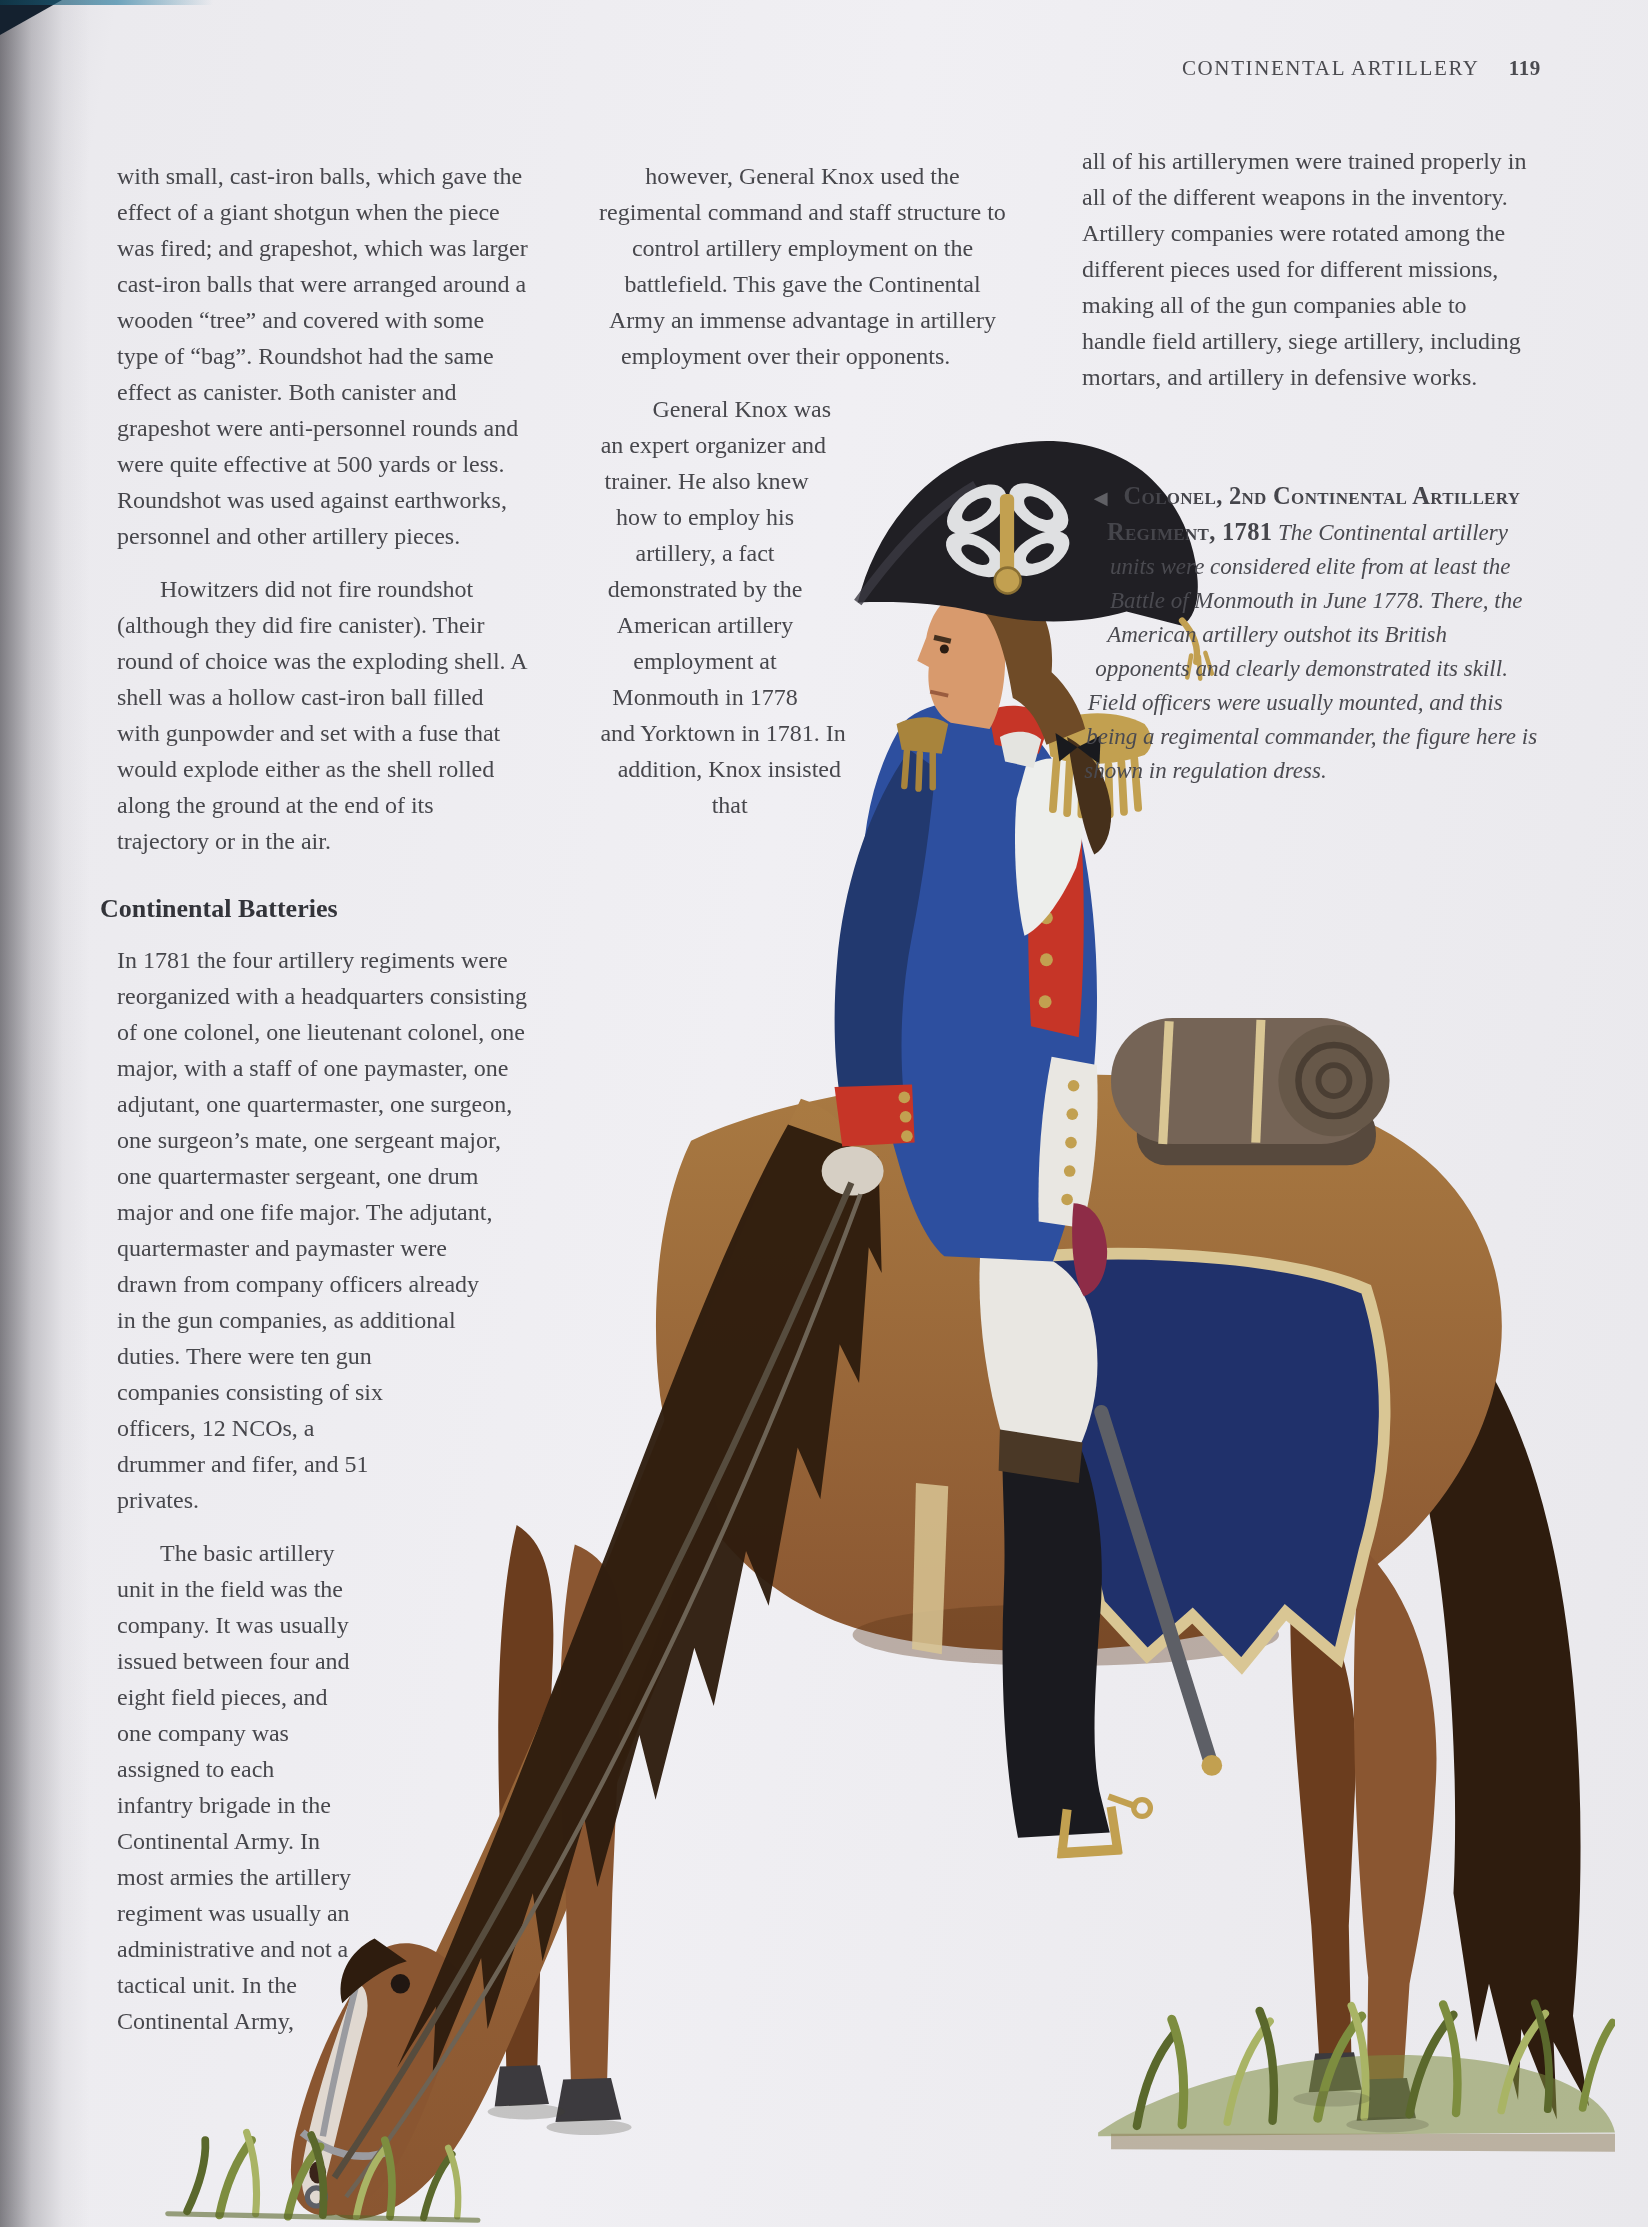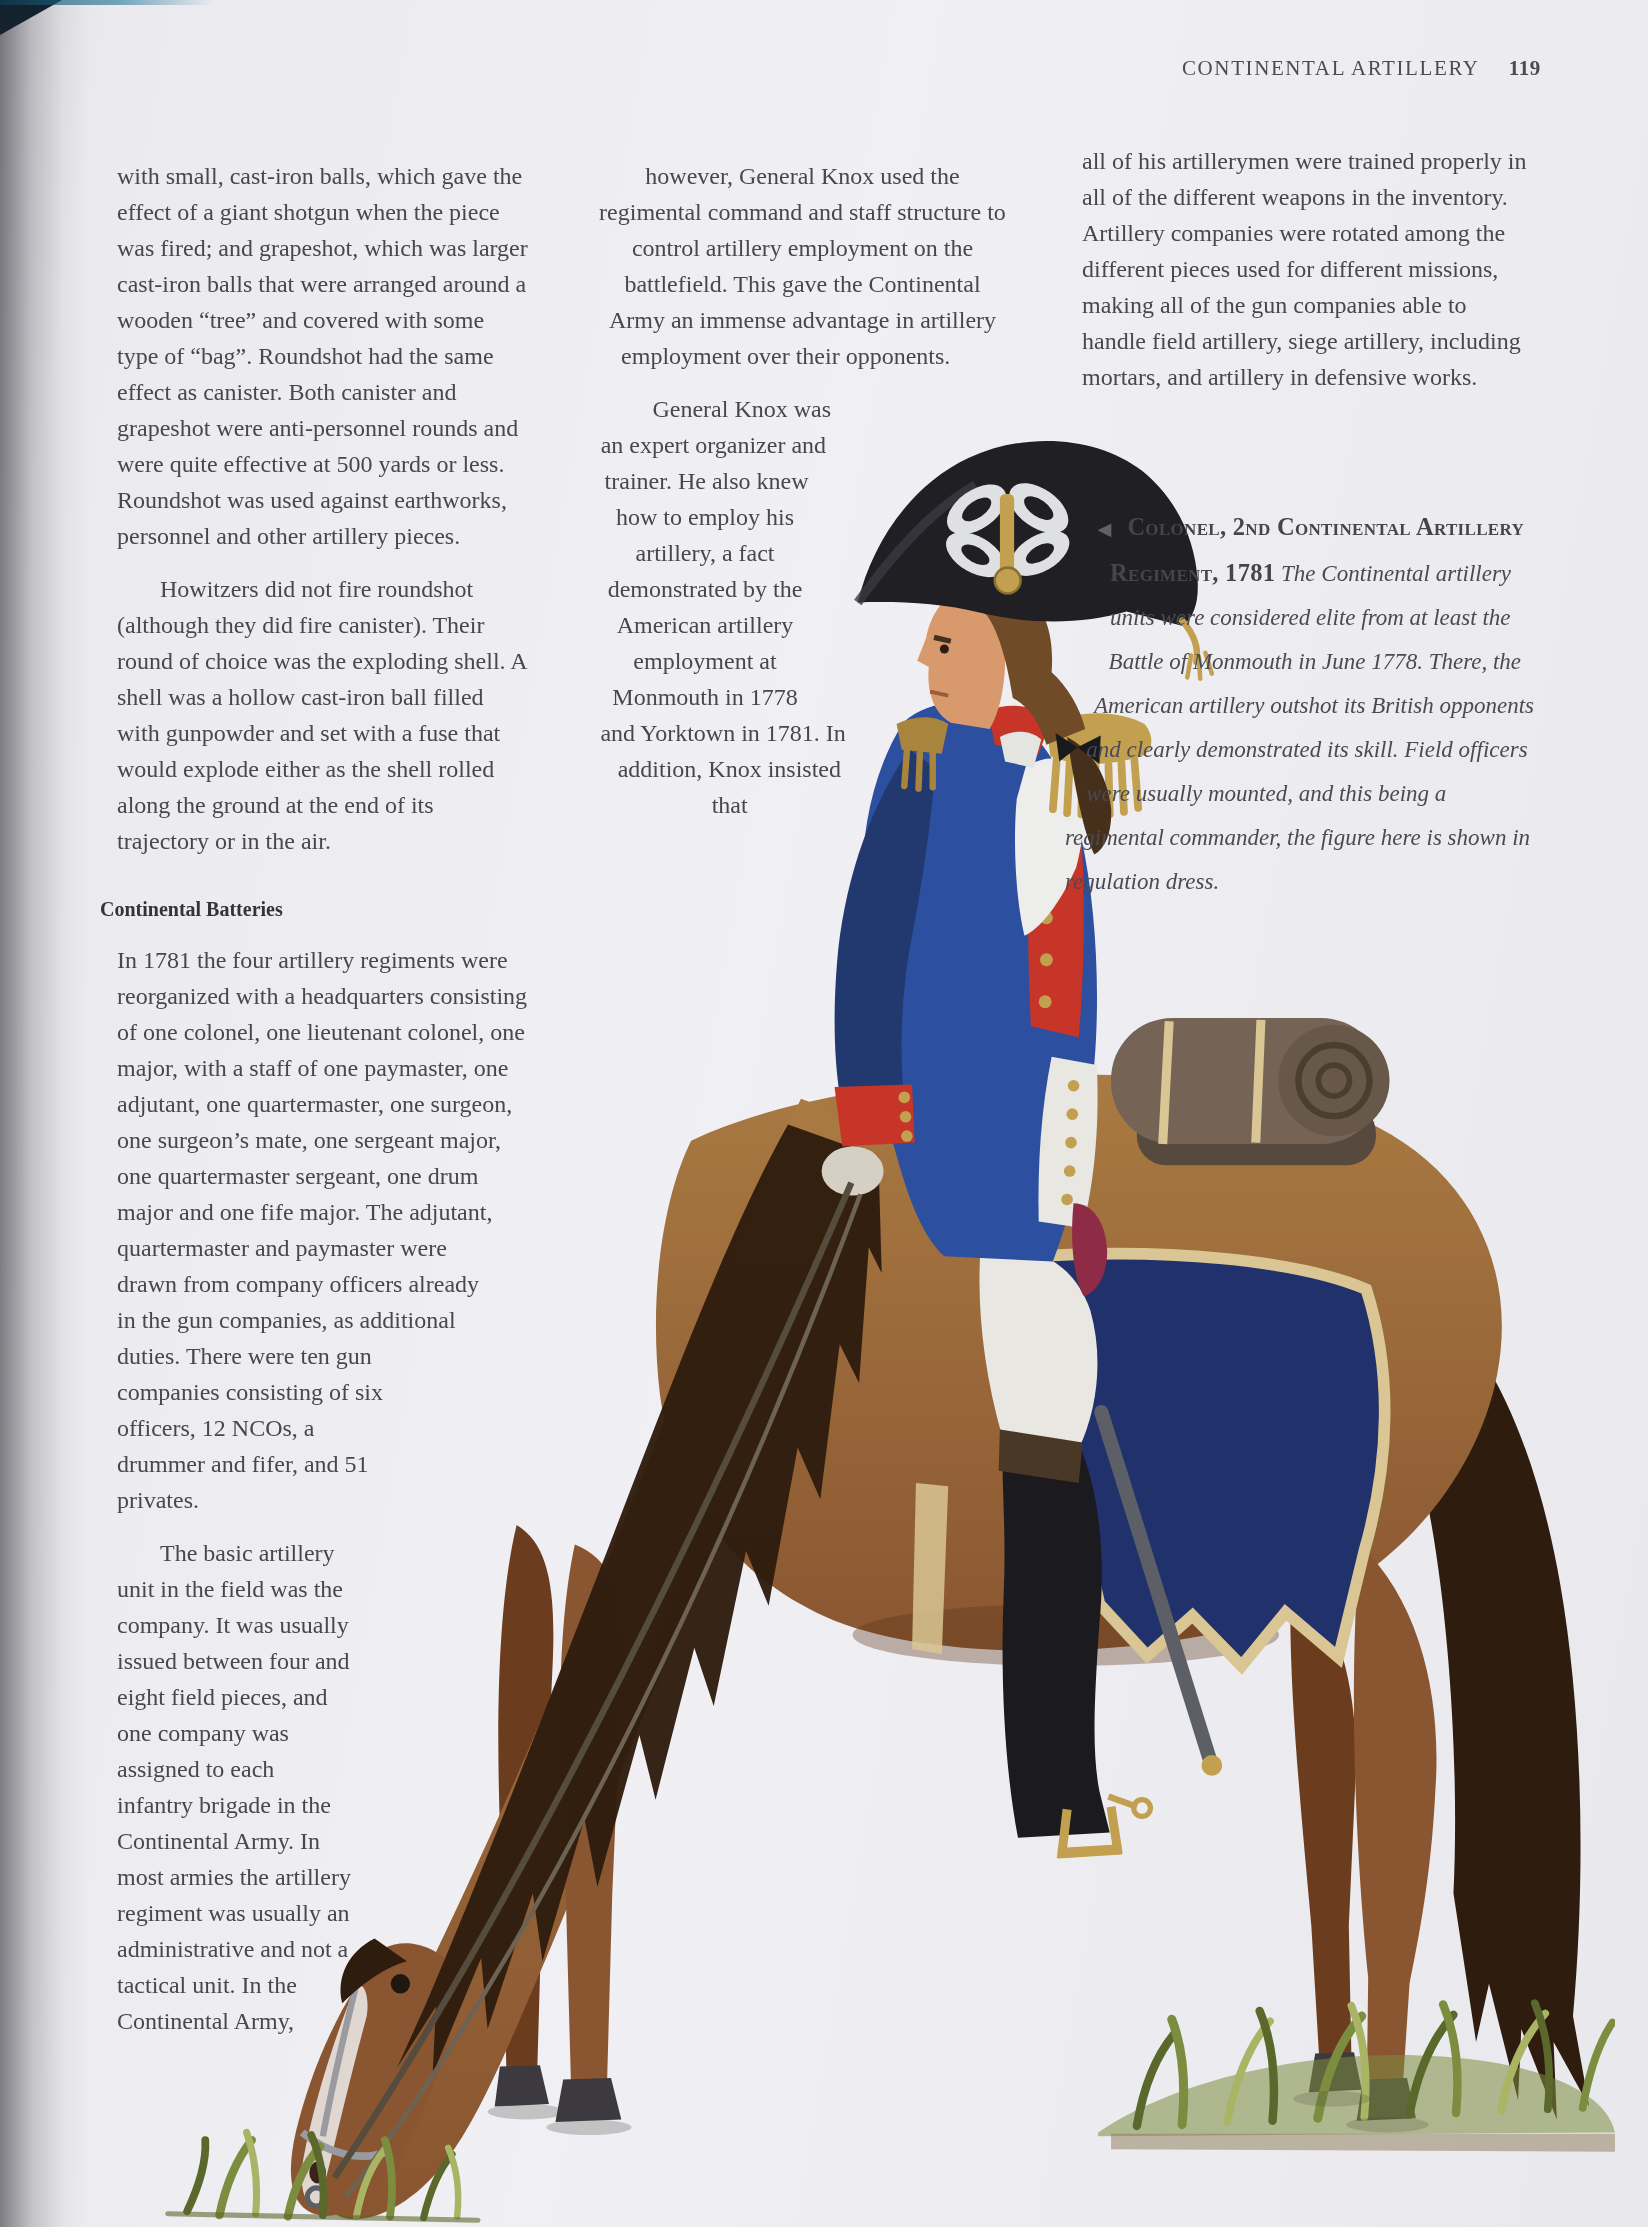--- a/index.html
+++ b/index.html
@@ -49,22 +49,22 @@
   .wrap-mid{
     float:right;width:323px;height:743px;
     shape-outside:polygon(323px 220px,239px 258px,149px 291px,120px 368px,120px 549px,168px 575px,171px 743px,323px 743px);
     shape-margin:9px;
   }
   .wrap-caption{
     float:left;width:45px;height:271px;margin-top:103px;
     shape-outside:polygon(0px 0px,19.4px 26px,39px 78px,45px 116px,26px 168px,16px 213px,16px 271px,0px 271px);
     shape-margin:5.2px;
   }
-  .section-heading{margin:34px 0 4px 0;font-size:20px;font-weight:bold;color:#33343a;line-height:32px;}
-  .caption{margin-top:110px;font-size:23px;line-height:44px;color:#4a4a50;}
+  .section-heading{margin:34px 0 4px 0;font-size:26px;font-weight:bold;color:#33343a;line-height:32px;}
+  .caption{margin-top:84px;font-size:23px;line-height:34px;color:#4a4a50;}
   .cap-icon{color:#606065;font-size:18px;margin-right:10.3px;font-style:normal;}
   .cap-lead{font-weight:bold;font-variant:small-caps;letter-spacing:0.3px;font-size:24.5px;color:#45454b;}
   .cap-text{font-style:italic;}
 </style>
 </head>
 <body>
 
 <div class="gutter-shadow"></div>
 <div class="corner-artifact"></div>
 <div class="top-sliver"></div>

